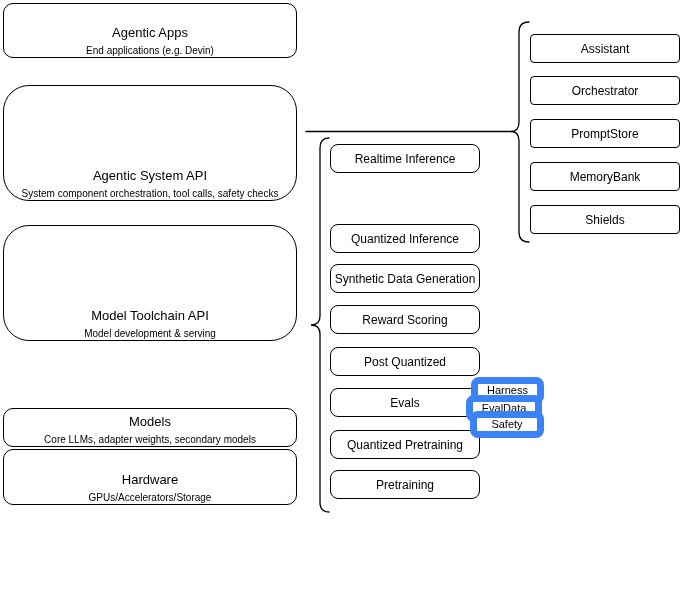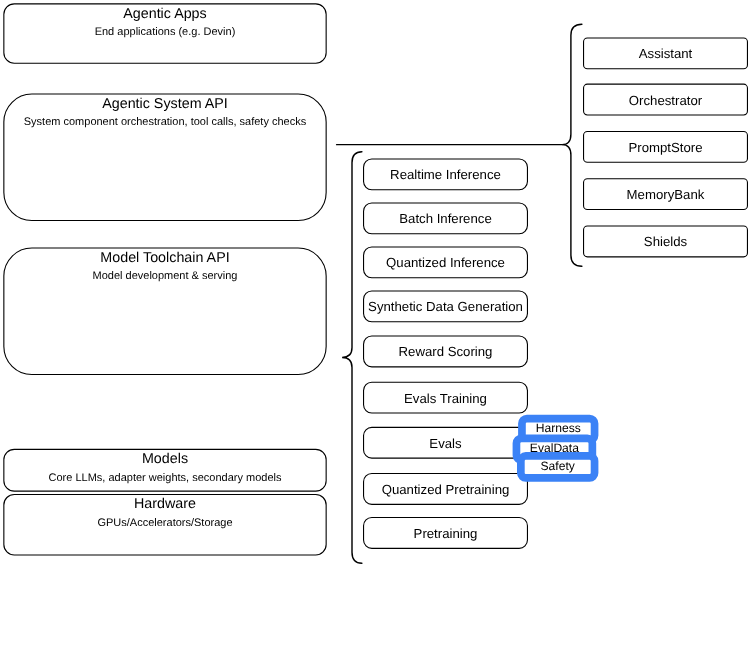--- a/index.html
+++ b/index.html
@@ -14,21 +14,21 @@
   }
   .lbox {
     position: absolute;
     left: 3px;
     width: 294px;
     border: 1px solid #000000;
     background: #ffffff;
     display: flex;
     flex-direction: column;
     align-items: center;
-    justify-content: flex-start;
+    justify-content: flex-end;
     text-align: center;
     z-index: 2;
     box-sizing: border-box;
   }
   .lbox .title { font-size: 13px; line-height: 16px; }
   .lbox .sub   { font-size: 10px; line-height: 13px; margin-top: 3px; padding: 0 4px; }
   .mbox, .rbox {
     position: absolute;
     width: 148px;
     height: 27px;
@@ -99,34 +99,31 @@
 
   <div class="lbox" style="top:449px;height:56px;border-radius:10px;">
     <div class="title">Hardware</div>
     <div class="sub">GPUs/Accelerators/Storage</div>
   </div>
 
 
   <div class="mbox" style="top:144px;">
     <span>Realtime Inference</span>
   </div>
-  <div class="mbox" style="top:184px;">
-    <span>Batch Inference</span>
-  </div>
   <div class="mbox" style="top:224px;">
     <span>Quantized Inference</span>
   </div>
   <div class="mbox" style="top:264px;">
     <span>Synthetic Data Generation</span>
   </div>
   <div class="mbox" style="top:305px;">
     <span>Reward Scoring</span>
   </div>
   <div class="mbox" style="top:347px;">
-    <span>Evals Training</span>
+    <span>Post Quantized</span>
   </div>
   <div class="mbox" style="top:388px;">
     <span>Evals</span>
   </div>
   <div class="mbox" style="top:430px;">
     <span>Quantized Pretraining</span>
   </div>
   <div class="mbox" style="top:470px;">
     <span>Pretraining</span>
   </div>

